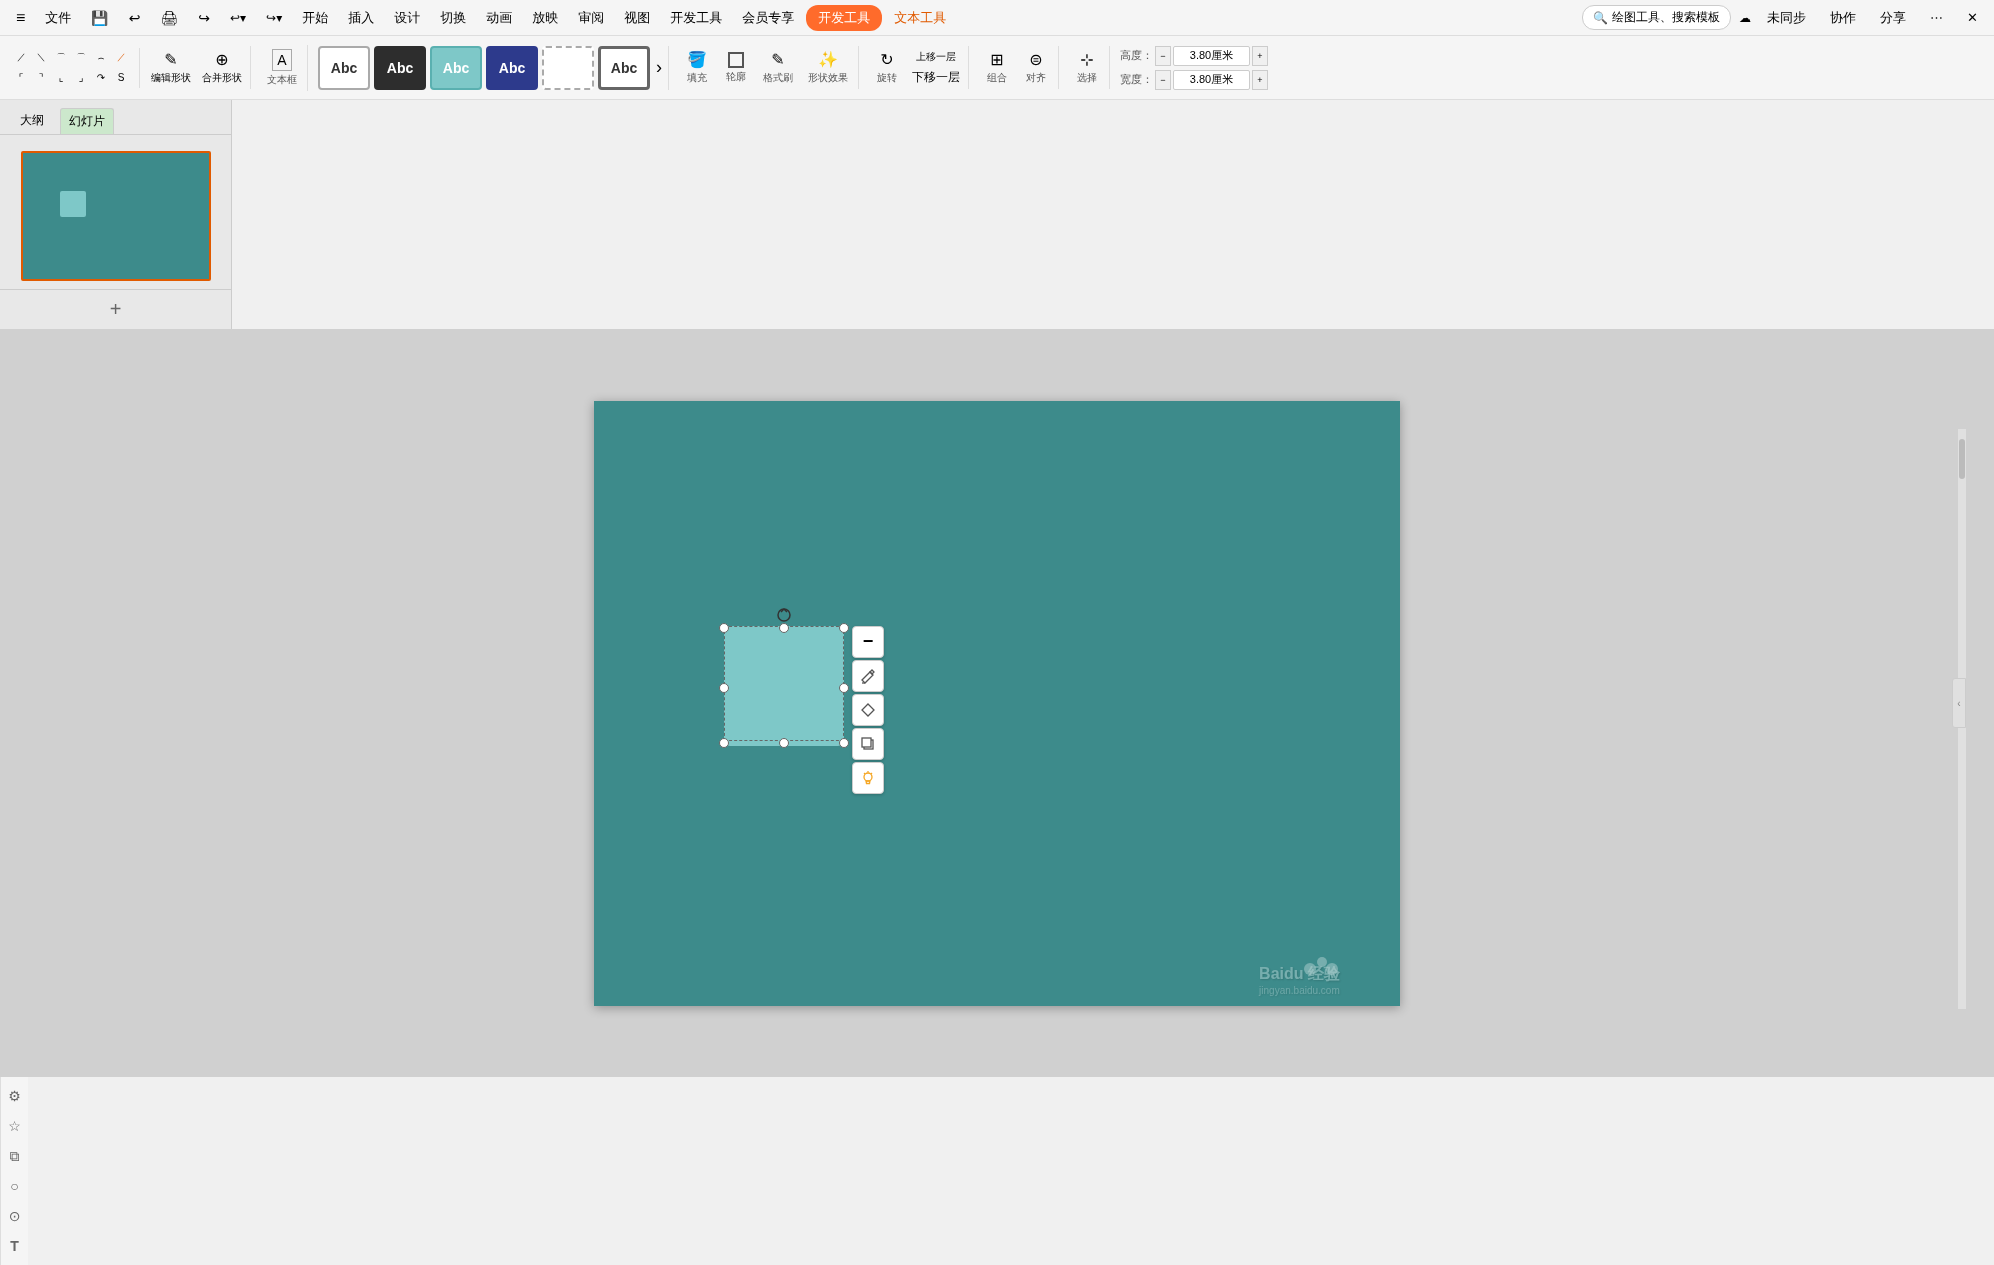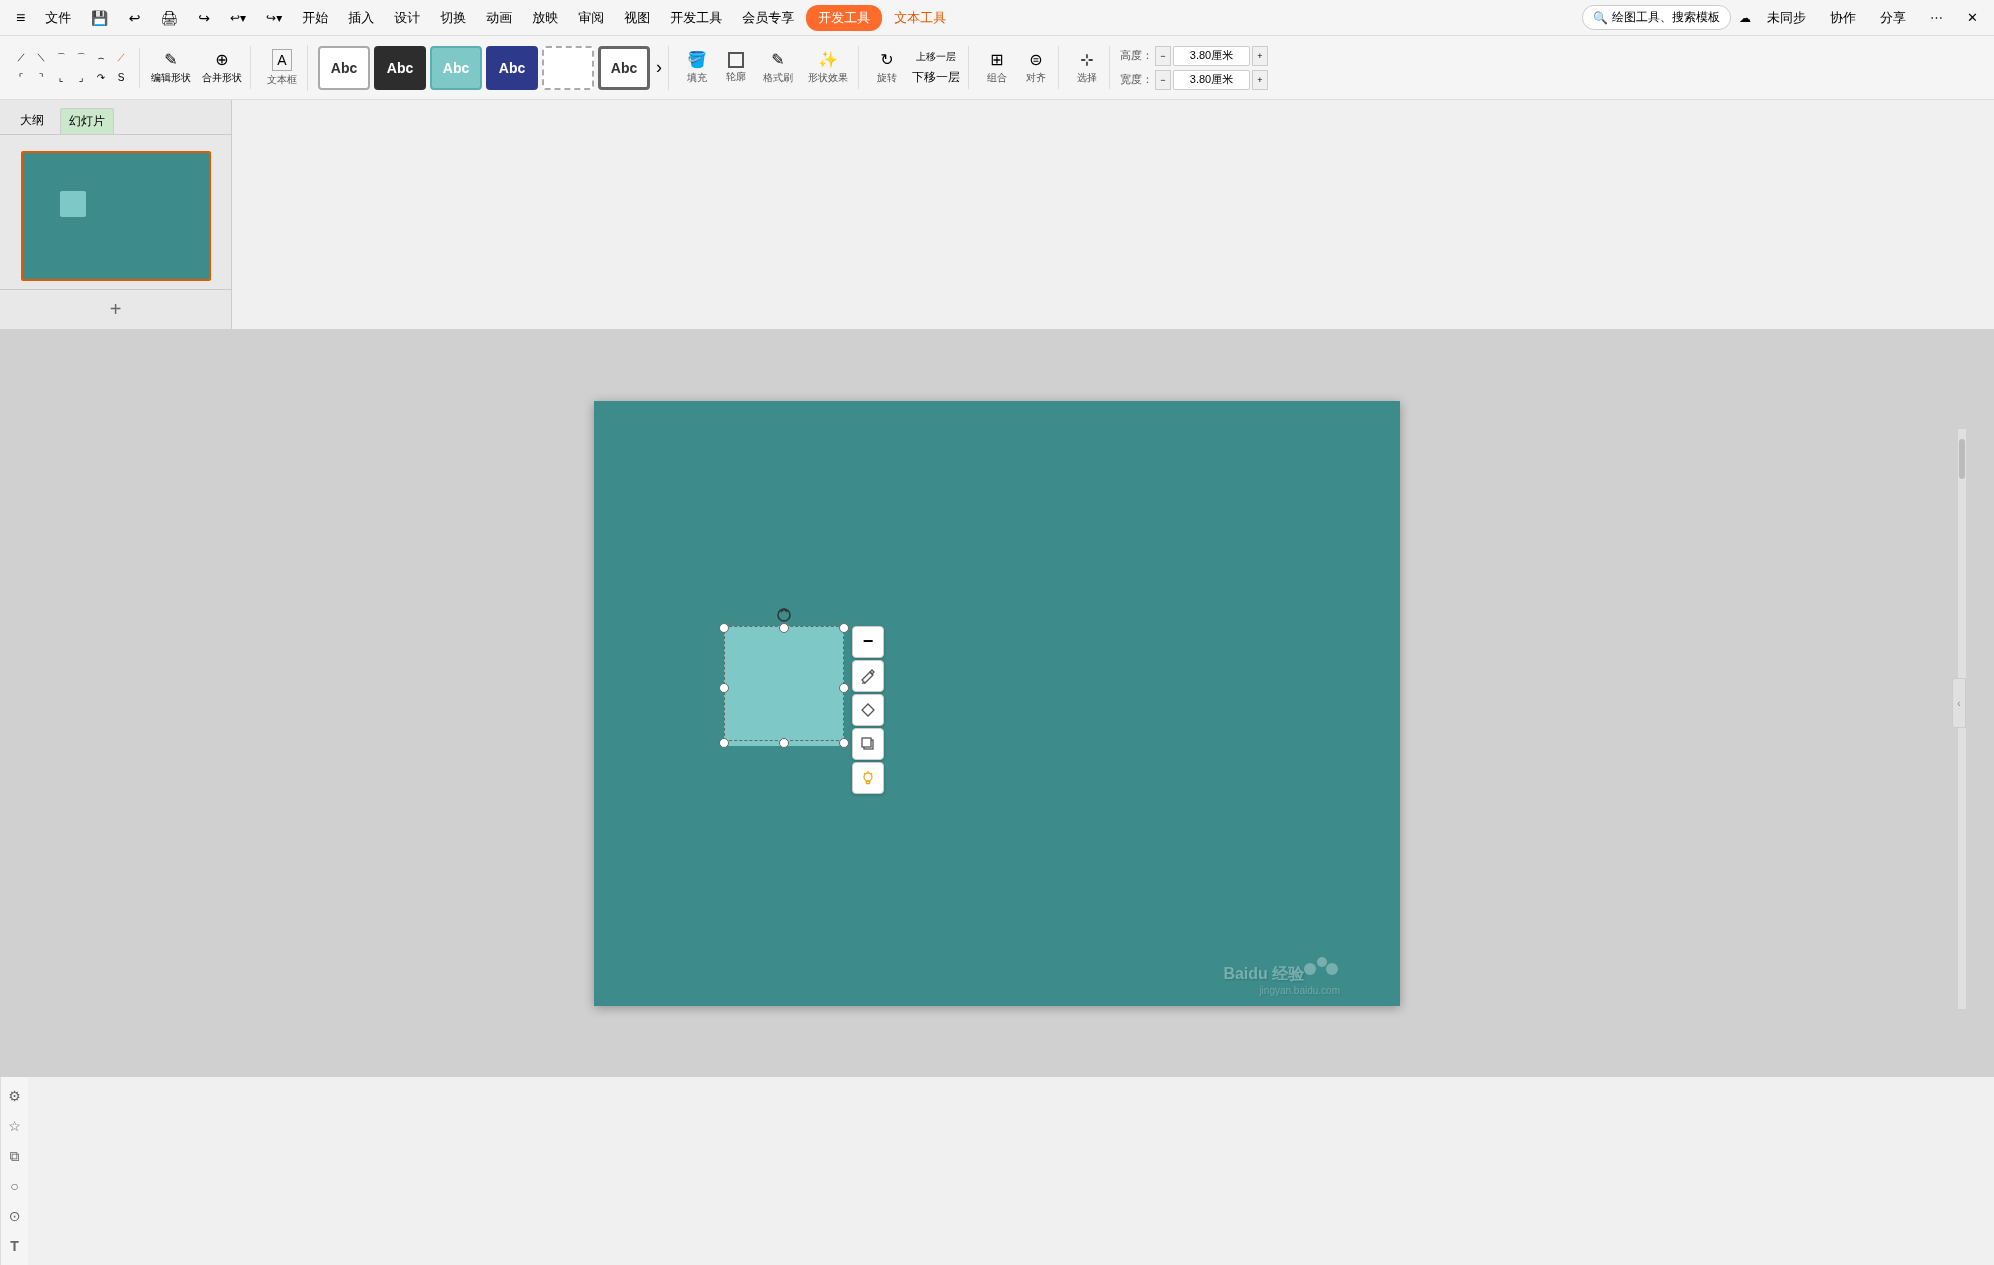--- a/index.html
+++ b/index.html
@@ -650,21 +650,21 @@
             <path d="M6 11 L10 11 L9.5 13.5 L6.5 13.5 Z" fill="none" stroke="#f5a623" stroke-width="1.3"></path>
             <line x1="8" y1="1" x2="8" y2="2.5" stroke="#f5a623" stroke-width="1.3"></line>
             <line x1="12" y1="3" x2="11" y2="4" stroke="#f5a623" stroke-width="1.3"></line>
             <line x1="4" y1="3" x2="5" y2="4" stroke="#f5a623" stroke-width="1.3"></line>
           </svg>
         </div>
       </div>
 
       <div id="watermark">
         <span style="font-size:16px; font-weight:bold; color:white; opacity:0.5;">Baidu 经验</span>
-        <div style="font-size:10px; color:white; opacity:0.4;margin-left:36px;">jingyan.baidu.com</div>
+        <div style="font-size:10px; color:white; opacity:0.4;">jingyan.baidu.com</div>
         <div style="position:absolute; right:0; top:-10px;">
           
           <svg width="40" height="30" viewBox="0 0 40 30" opacity="0.5">
             <circle cx="10" cy="15" r="6" fill="white"></circle>
             <circle cx="22" cy="8" r="5" fill="white"></circle>
             <circle cx="32" cy="15" r="6" fill="white"></circle>
           </svg>
         </div>
       </div>
     </div>

